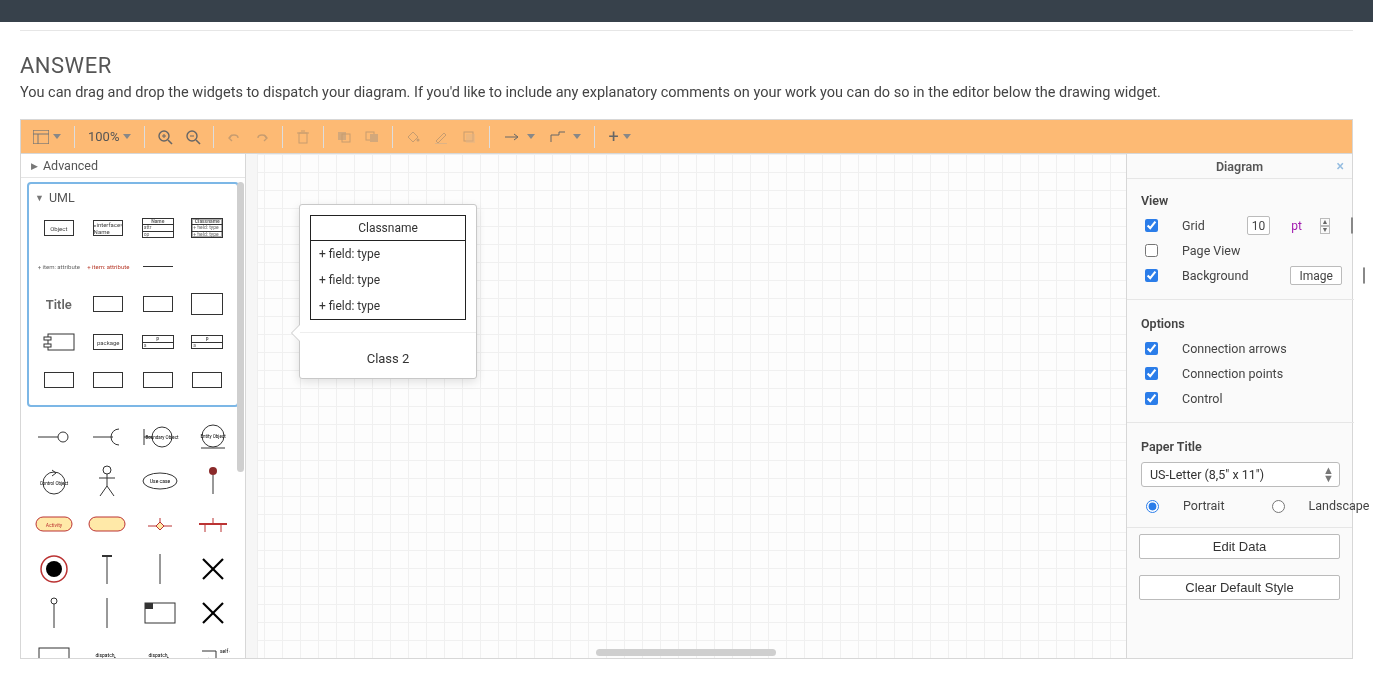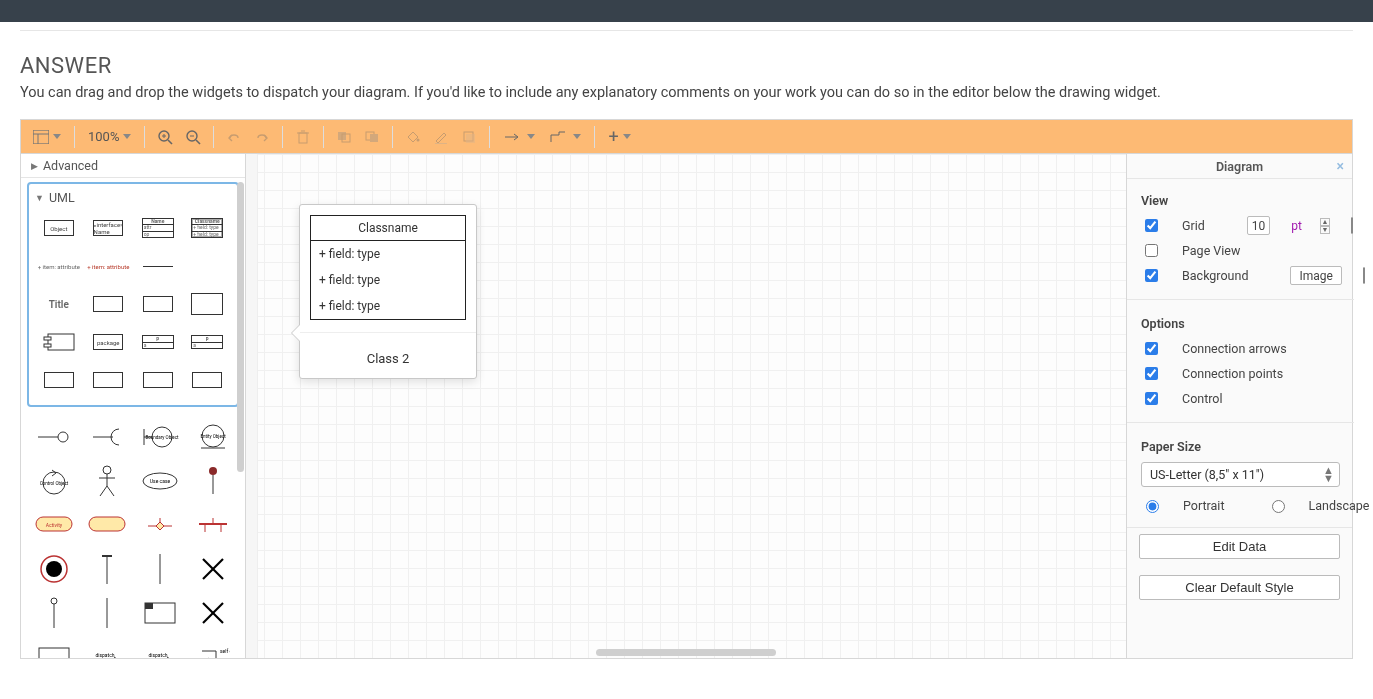--- a/index.html
+++ b/index.html
@@ -288,21 +288,21 @@
                   <span style="font-size:6px;color:#b73a2a">+ item: attribute</span>
                 </div>
               <div class="shape-cell">
                   <div class="shape-line"></div>
                 </div>
               <div class="shape-cell"></div>
             </div>
 
             <div class="shape-grid">
               <div class="shape-cell">
-                  <span style="font-size:10px;font-weight:600">Title</span>
+                  <span style="font-size:13px;font-weight:600">Title</span>
                 </div>
               <div class="shape-cell">
                   <div class="shape-box"></div>
                 </div>
               <div class="shape-cell">
                   <div class="shape-box"></div>
                 </div>
               <div class="shape-cell">
                   <div style="width:32px;height:22px;border:1.5px solid #333"></div>
                 </div>
@@ -583,21 +583,21 @@
               <input type="checkbox" checked="" style="">
               <span>Connection points</span>
             </div>
           <div class="row">
               <input type="checkbox" checked="" style="">
               <span>Control</span>
             </div>
 
           <div class="insp-hr"></div>
 
-          <div class="insp-sec-title">Paper Size</div>
+          <div class="insp-sec-title">Paper Title</div>
           <div class="select">
             <span>US-Letter (8,5" x 11")</span>
             <span class="sel-caret">▲<br>▼</span>
           </div>
           <div class="row" style="margin-top:4px;">
             <input type="radio" name="orient" checked="" style="">
             <span>Portrait</span>
             <span style="width:10px"></span>
             <input type="radio" name="orient" style="">
             <span>Landscape</span>

